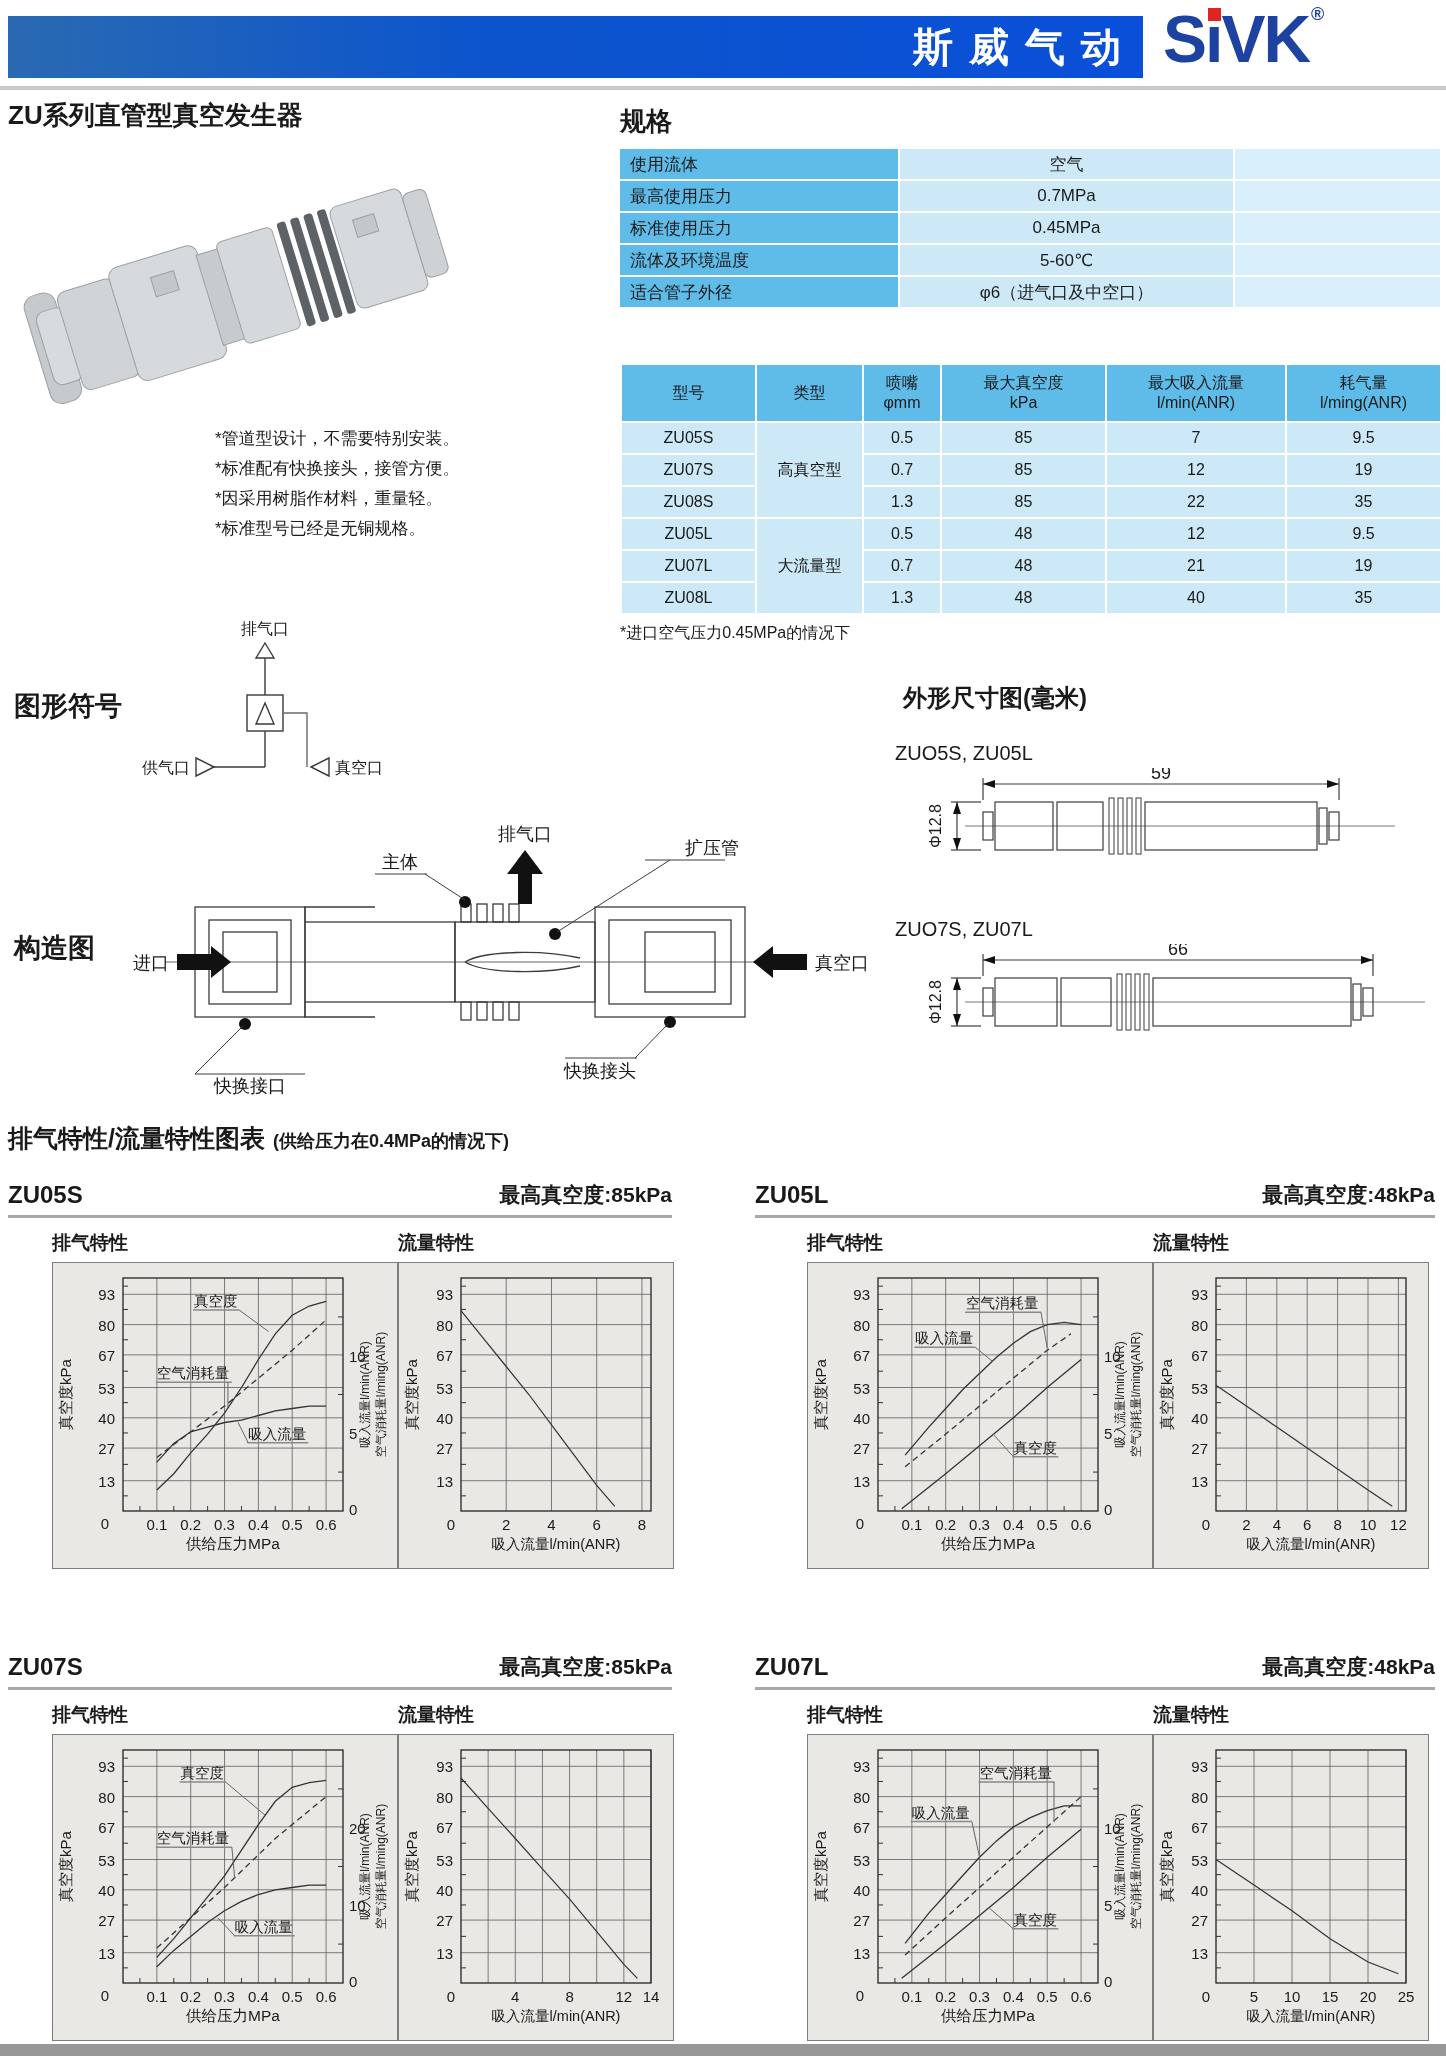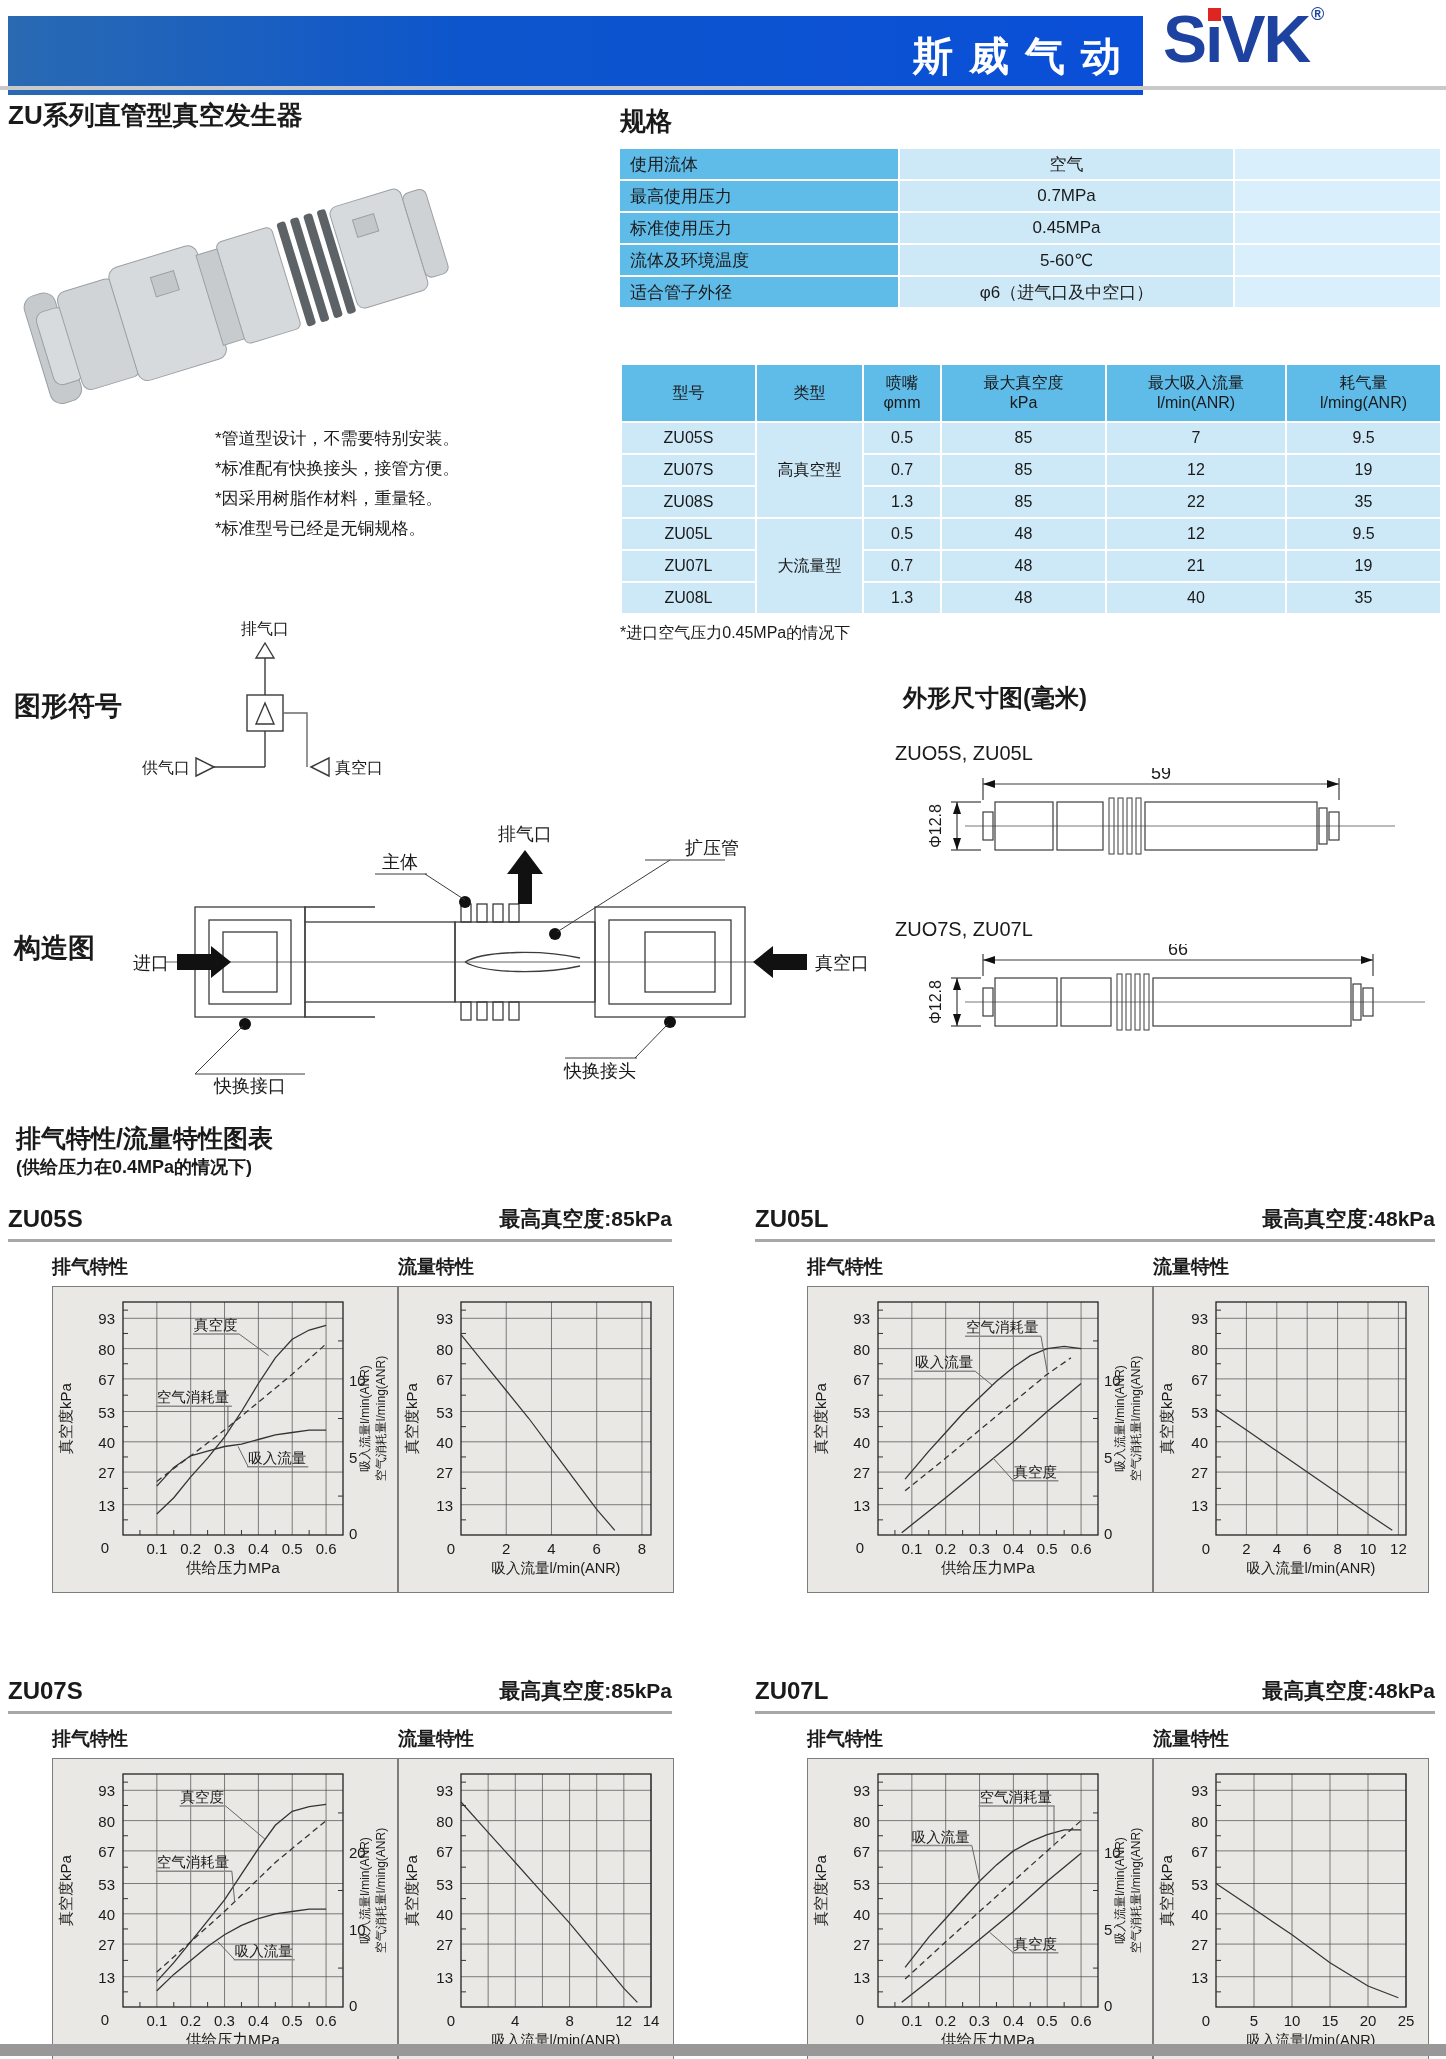--- a/index.html
+++ b/index.html
@@ -1,20 +1,20 @@
 <!DOCTYPE html>
 <html><head>
 <meta charset="utf-8">
 <style>
   html,body{margin:0;padding:0;background:#fff;}
   body{font-family:"Liberation Sans","DejaVu Sans",sans-serif;color:#1a1a1a;}
   #page{position:relative;width:1446px;height:2059px;background:#fff;overflow:hidden;}
 
   
-  .header-bar{position:absolute;left:8px;top:16px;width:1135px;height:79px;
+  .header-bar{position:absolute;left:8px;top:16px;width:1135px;height:62px;
     background:linear-gradient(90deg,#2a6ab2 0%,#0d55cc 40%,#0a4fd8 100%);
     display:flex;align-items:center;justify-content:flex-end;}
   .brand-cn{color:#fff;font-size:40px;font-weight:bold;letter-spacing:16px;padding-right:6px;line-height:1;}
   .logo-wrap{position:absolute;left:1163px;top:6px;display:flex;align-items:flex-start;}
   .logo-text{font-size:66px;font-weight:bold;color:#1e429f;letter-spacing:-2px;line-height:1;display:flex;}
   .logo-i{position:relative;}
   .logo-i .dot{position:absolute;left:3px;top:2px;width:13px;height:13px;background:#e02420;}
   .logo-i .stem{visibility:hidden;}
   .logo-i .stem-show{position:absolute;left:0;top:0;}
   .logo-reg{font-size:18px;font-weight:bold;color:#1e429f;margin-left:2px;margin-top:-2px;}
@@ -43,21 +43,21 @@
   
   .sec-label{position:absolute;font-size:27px;font-weight:bold;}
   .dim-title{position:absolute;left:895px;top:682px;font-size:24px;font-weight:bold;margin-left:8px;}
   .dim-model{position:absolute;font-size:20px;}
 
   svg text{fill:#1a1a1a;}
   .diagram-svg{position:absolute;}
 
   
   .charts-section{position:absolute;left:8px;top:1122px;width:1430px;}
-  .charts-title-row{display:flex;align-items:baseline;margin-bottom:26px;flex-direction:column;}
+  .charts-title-row{display:flex;align-items:baseline;margin-bottom:26px;}
   .charts-title{font-size:25px;font-weight:bold;}
   .charts-note{font-size:18px;font-weight:bold;margin-left:8px;}
   .charts-grid{display:grid;grid-template-columns:664px 680px;column-gap:83px;row-gap:80px;}
   .group-head{display:flex;justify-content:space-between;align-items:flex-end;border-bottom:3px solid #a8a8a8;padding-bottom:6px;}
   .g-model{font-size:24px;font-weight:bold;}
   .g-kpa{font-size:21px;font-weight:bold;}
   .group-panels{display:flex;justify-content:center;margin-top:2px;margin-left:46px;}
   .panel-title{font-size:19px;font-weight:bold;margin:10px 0 6px;}
   .chart-panel{background:#e9e8e4;border:1px solid #7d7d7d;}
 

